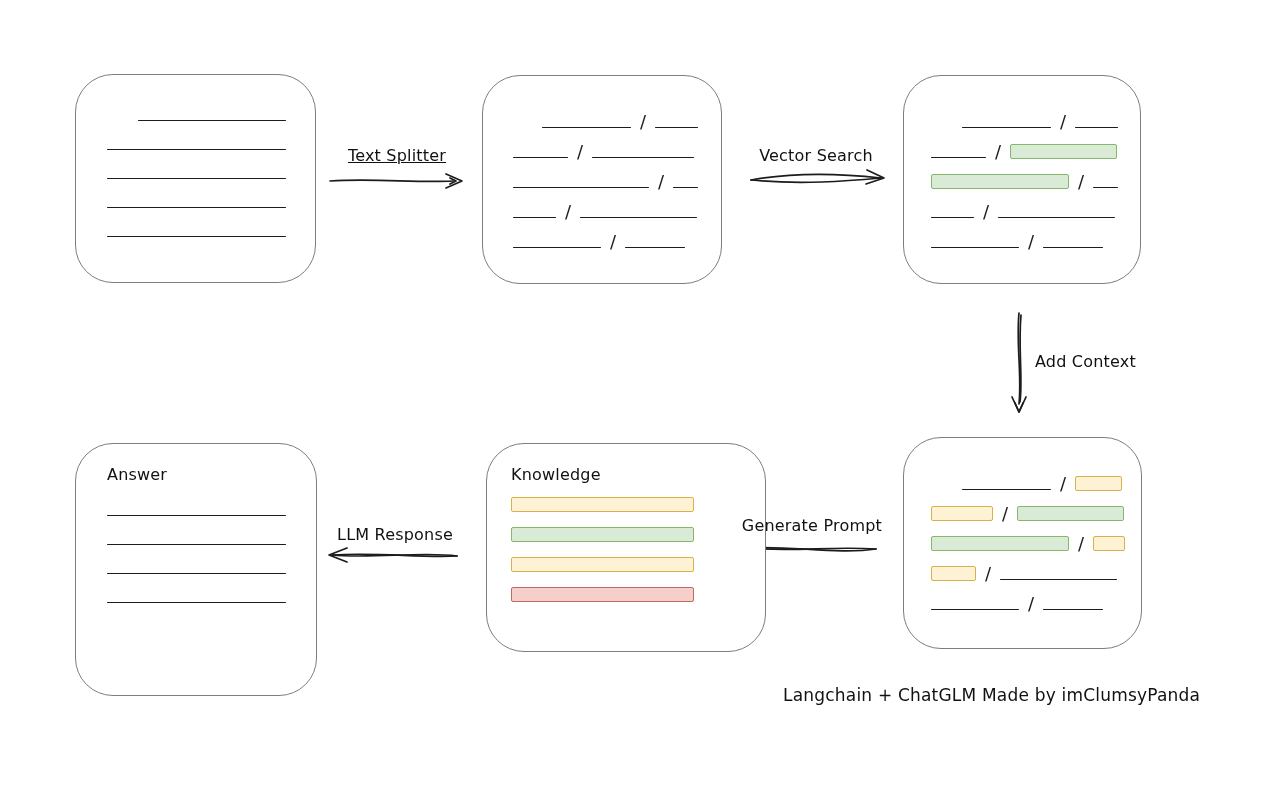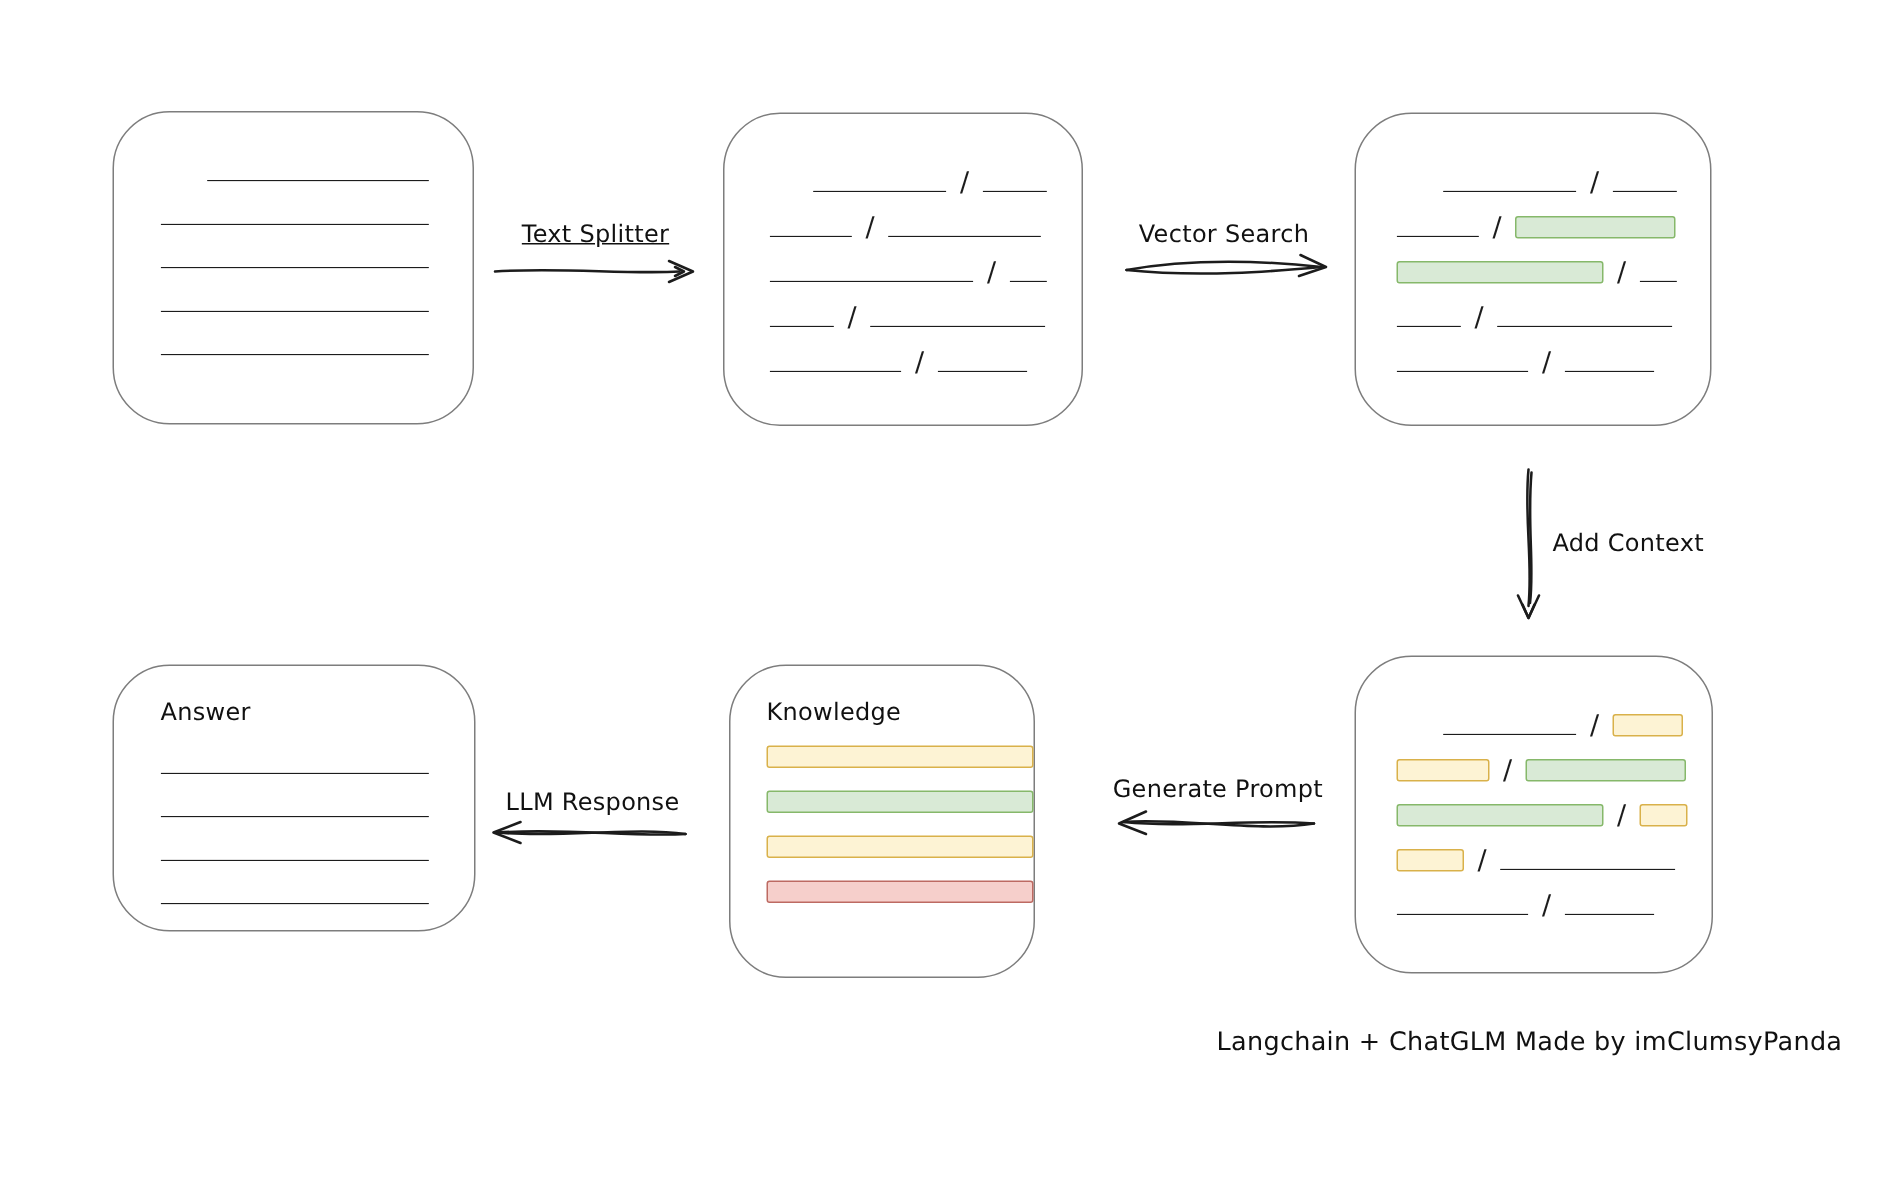--- a/index.html
+++ b/index.html
@@ -4,22 +4,22 @@
 <style>
   html,body{margin:0;padding:0;background:#ffffff;}
   .canvas{position:relative;width:1262px;height:792px;background:#ffffff;
           font-family:"DejaVu Sans","Liberation Sans",sans-serif;color:#1c1c1c;overflow:hidden;}
   
   .sbox{position:absolute;border:1.6px solid #7d7d7d;border-radius:38px;background:#fff;box-sizing:border-box;}
   #box-source {left:75px;  top:74px;  width:241px; height:209px;}
   #box-split  {left:482px; top:75px;  width:240px; height:209px;}
   #box-matched{left:903px; top:75px;  width:238px; height:209px;}
   #box-context{left:903px; top:437px; width:239px; height:212px;}
-  #box-prompt {left:486px; top:443px; width:204px; height:209px;}
-  #box-answer {left:75px;  top:443px; width:242px; height:178px;}
+  #box-prompt {left:486px; top:443px; width:280px; height:209px;}
+  #box-answer {left:75px;  top:443px; width:242px; height:253px;}
   .content{box-sizing:border-box;height:100%;display:flex;flex-direction:column;}
   #box-source  .content{padding:20px 0 0 31px;}
   #box-split   .content{padding:25px 0 0 30px;}
   #box-matched .content{padding:25px 0 0 27px;}
   #box-context .content{padding:25px 0 0 27px;}
   #box-prompt  .content{padding:20px 0 0 24px;}
   #box-answer  .content{padding:20px 0 0 31px;}
   .row{display:flex;align-items:flex-end;gap:6px;height:30px;}
   #box-source .row{height:29px;}
   #box-answer .row{height:29px;}
@@ -33,21 +33,21 @@
   .bar-yellow{background:var(--yellow-fill);border-color:var(--yellow-border);}
   .bar-red   {background:var(--red-fill);border-color:var(--red-border);}
   .seg-label{font-size:16px;color:#111;letter-spacing:.2px;}
   
   .arrow-label{position:absolute;font-size:16px;color:#111;white-space:nowrap;letter-spacing:.2px;}
   #lbl-text-splitter  {left:333px; top:146px; width:128px; text-align:center;text-decoration:underline;}
   #lbl-vector-search  {left:748px; top:146px; width:136px; text-align:center;}
   #lbl-add-context    {left:1035px;top:352px;}
   #lbl-generate-prompt{left:738px; top:516px; width:144px; text-align:right;}
   #lbl-llm-response   {left:331px; top:525px; width:122px; text-align:right;}
-  .caption{position:absolute;left:783px;top:685px;font-size:17px;color:#111;white-space:nowrap;letter-spacing:.2px;margin-left:28px;}
+  .caption{position:absolute;left:783px;top:685px;font-size:17px;color:#111;white-space:nowrap;letter-spacing:.2px;}
   .arrows-svg{position:absolute;left:0;top:0;pointer-events:none;}
 </style>
 </head>
 <body>
 
 <div class="canvas">
 
   <svg class="arrows-svg" width="1262" height="792" viewBox="0 0 1262 792" fill="none" stroke="#1c1c1c" stroke-width="1.7" stroke-linecap="round" stroke-linejoin="round">
     <g>
       <path d="M330 181 C 372 178, 418 183, 453 181"></path>

